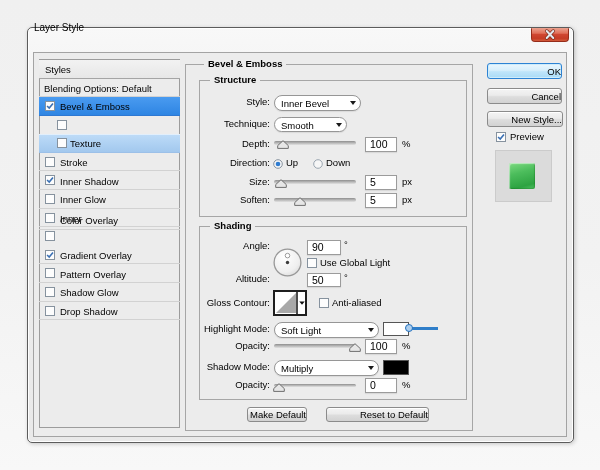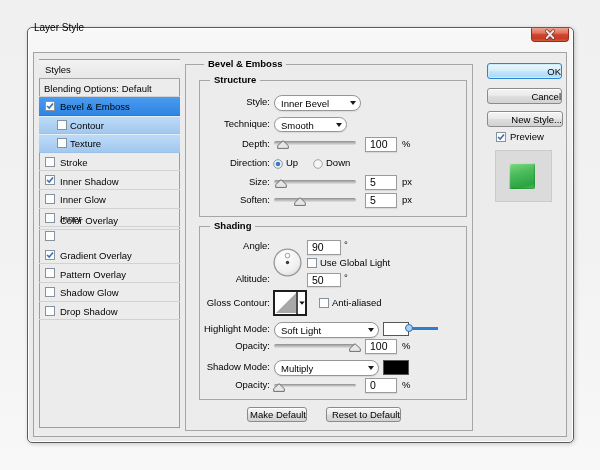--- a/index.html
+++ b/index.html
@@ -56,23 +56,20 @@
   <div class="list"></div>
   <div class="lhead">
       <span>Styles</span>
     </div>
   <div class="lrow" style="top:78.5px">
       <span style="left:5px">Blending Options: Default</span>
     </div>
   <div class="lrow sel" style="top:97.1px">
       <span>Bevel &amp; Emboss</span>
     </div>
-  <div class="lrow lblu ind" style="top:115.7px">
-      <span>Contour</span>
-    </div>
   <div class="lrow lblu ind" style="top:134.3px">
       <span>Texture</span>
     </div>
   <div class="lrow" style="top:152.9px">
       <span>Stroke</span>
     </div>
   <div class="lrow" style="top:171.5px">
       <span>Inner Shadow</span>
     </div>
   <div class="lrow" style="top:190.1px">
@@ -249,21 +246,21 @@
 
   <div class="lbl r" style="right:330px;top:378.5px">Opacity:</div>
   <div class="track" style="left:274px;top:383.5px;width:82px"></div>
   <svg class="thumb" style="left:273px;top:382.5px" width="12" height="9">
       <polygon points="6,0.7 11.3,5.6 11.3,8.4 0.7,8.4 0.7,5.6" fill="#e6e6e6" stroke="#6e6e6e"></polygon>
     </svg>
   <div class="inp" style="left:365px;top:378px;width:32px;height:15px">0</div>
   <div class="lbl" style="left:402px;top:378.5px">%</div>
 
   <div class="btn" style="left:247px;top:406.5px;width:60px;height:15px;line-height:14px">Make Default</div>
-  <div class="btn" style="left:326px;top:406.5px;width:75px;height:15px;line-height:14px">Reset to Default</div>
+  <div class="btn" style="left:326px;top:406.5px;width:103px;height:15px;line-height:14px">Reset to Default</div>
 
   <div class="btn ok" style="left:487px;top:63px;width:75px;height:16px;line-height:15px">OK</div>
   <div class="btn" style="left:487px;top:88px;width:75px;height:16px;line-height:15px">Cancel</div>
   <div class="btn" style="left:487px;top:110.5px;width:76px;height:16px;line-height:15px">New Style...</div>
   <svg class="cb" style="left:496px;top:131.5px" width="10" height="10">
       <rect x="0.5" y="0.5" width="9" height="9" fill="#fdfdfd" stroke="#86929e"></rect>
       <path d="M2.1 5 L4.2 7.1 L8 2.4" stroke="#3a70b4" stroke-width="1.6" fill="none"></path>
     </svg>
   <div class="lbl" style="left:510px;top:131px">Preview</div>
   <div class="pv"></div>

